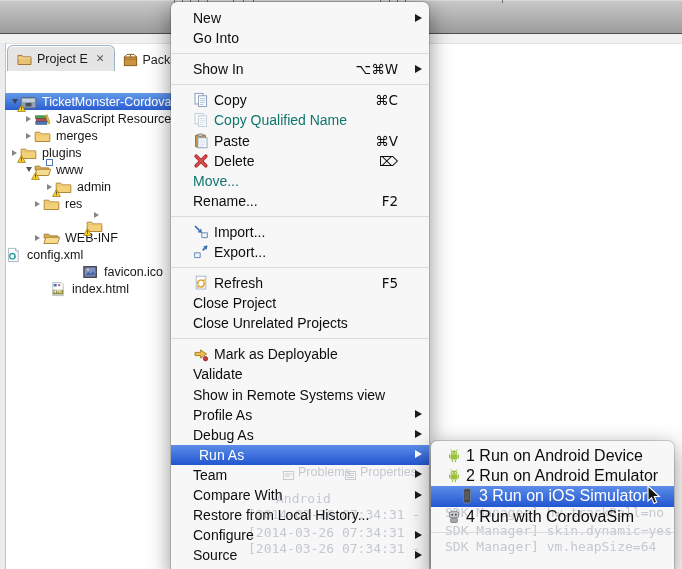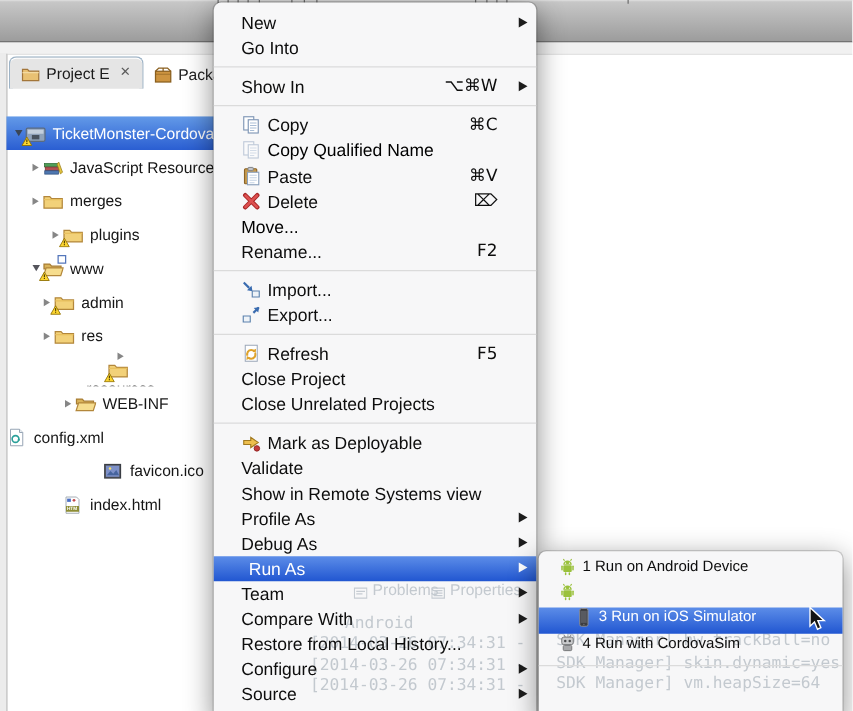--- a/index.html
+++ b/index.html
@@ -20,43 +20,43 @@
   .tabbar{position:absolute;left:7px;top:44px;height:27px;display:flex;align-items:flex-end;z-index:3;}
   .tab{display:flex;align-items:center;font-size:12.5px;color:#1a1a1a;white-space:nowrap;}
   .tab.active{height:25px;padding:0 9px;background:#e5e5e5;border:1px solid #9db3c6;border-bottom:none;
     border-radius:6px 6px 0 0;box-shadow:inset 0 1px 0 #ffffff;}
   .tab.inactive{height:23px;padding:0 8px;color:#232323;}
   .tab .icn{margin-right:5px;display:inline-flex;}
   .tab-close{font-size:10.5px;color:#5c5c5c;margin-left:8px;line-height:1;}
 
   
   #tree{position:absolute;left:5px;top:93px;width:166px;z-index:2;overflow:hidden;}
-  .trow{height:27px;display:flex;align-items:center;font-size:12.5px;color:#161616;white-space:nowrap;}
+  .trow{height:17px;display:flex;align-items:center;font-size:12.5px;color:#161616;white-space:nowrap;}
   .trow.sel{background:linear-gradient(#639ae8,#2a5ed2);color:#ffffff;}
   .arr{width:11px;flex:none;display:flex;align-items:center;justify-content:center;}
   .arr::before{content:"";display:block;border-left:5px solid #868686;border-top:3.5px solid transparent;border-bottom:3.5px solid transparent;}
   .arr.open::before{border-left:3.5px solid transparent;border-right:3.5px solid transparent;border-top:5px solid #55555c;border-bottom:none;}
   .trow.sel .arr.open::before{border-top-color:#3a4657;}
   .icn-wrap{position:relative;width:17px;height:16px;flex:none;margin-right:5px;}
   .icn{display:inline-flex;} .icn svg{display:block;}
   .warn{position:absolute;left:-3px;bottom:-2px;display:inline-flex;}
   .mod{position:absolute;right:-2px;top:-3px;width:7px;height:7px;background:#ffffff;border:1px solid #5577bb;box-sizing:border-box;}
   .tlabel{overflow:hidden;}
 
   
   .menu{position:absolute;background:#f7f7f8;box-shadow:0 6px 22px rgba(0,0,0,.45),0 0 0 1px rgba(0,0,0,.15);}
   #context-menu{left:171px;top:2px;width:258px;height:567px;border-radius:6px 6px 0 0;padding-top:6px;z-index:10;}
   #run-submenu{left:431px;top:441px;width:243px;height:131px;border-radius:6px;padding-top:5px;z-index:11;}
   .mi{position:relative;z-index:2;height:20.1px;display:flex;align-items:center;
     padding:0 8px 0 22px;font-size:14px;color:#0d0d0d;white-space:nowrap;}
-  .smi{position:relative;z-index:2;height:20.2px;display:flex;
-    padding:0 8px 0 15px;font-size:12px;color:#0d0d0d;white-space:nowrap;}
+  .smi{position:relative;z-index:2;height:20.2px;display:flex;align-items:center;
+    padding:0 8px 0 15px;font-size:16px;color:#0d0d0d;white-space:nowrap;}
   .mi .icn,.smi .icn{width:16px;height:16px;flex:none;}
   .mi .icn{margin-right:5px;} .smi .icn{margin-right:4px;}
-  .mi.disabled{color:#000000;} .mi.disabled .icn{opacity:.45;}
+  .mi.disabled{color:#0f766e;} .mi.disabled .icn{opacity:.45;}
   .mi.hl,.smi.hl{background:linear-gradient(#5c8de8,#2156d1);color:#ffffff;padding-left:28px;}
   .msep{height:1px;background:#dbdbdb;margin:5px 0;position:relative;z-index:2;}
   .mshort{margin-left:auto;margin-right:23px;font-family:"DejaVu Sans",sans-serif;font-size:13.5px;color:#0d0d0d;}
   .marrow{position:absolute;right:7px;top:50%;margin-top:-4.5px;width:0;height:0;
     border-left:7.5px solid #1c1c1c;border-top:4.5px solid transparent;border-bottom:4.5px solid transparent;}
   .mi.hl .marrow{border-left-color:#ffffff;}
 
   
   .ghost{position:absolute;z-index:1;color:#c3c9cf;white-space:nowrap;pointer-events:none;}
   .gmono{font-family:"DejaVu Sans Mono",monospace;font-size:13px;}
@@ -145,21 +145,21 @@
     <div class="trow" style="padding-left: 18px;">
       <span class="arr"></span>
       <span class="icn-wrap"><span class="icn ">
           <svg width="17" height="16" viewBox="0 0 17 16">
             <path d="M1.2 4.2 h4.6 l1.5 1.7 h8.5 v7.6 h-14.6 z" fill="#f2d179" stroke="#b3873b"></path>
             <path d="M1.2 6.7 h14.6" stroke="#e8c05e" fill="none"></path>
           </svg>
         </span></span>
       <span class="tlabel">merges</span>
     </div>
-    <div class="trow" style="padding-left: 34px;">
+    <div class="trow" style="padding-left: 4px;">
       <span class="arr"></span>
       <span class="icn-wrap"><span class="icn ">
           <svg width="17" height="16" viewBox="0 0 17 16">
             <path d="M1.2 4.2 h4.6 l1.5 1.7 h8.5 v7.6 h-14.6 z" fill="#f2d179" stroke="#b3873b"></path>
             <path d="M1.2 6.7 h14.6" stroke="#e8c05e" fill="none"></path>
           </svg>
         </span><span class="warn">
           <svg width="9" height="8" viewBox="0 0 9 8">
             <path d="M4.5 0.6 L8.4 7.4 H0.6 Z" fill="#fdd631" stroke="#8f6f00" stroke-width="0.7"></path>
             <rect x="4.05" y="2.5" width="0.9" height="2.2" fill="#4a3a00"></rect>
@@ -177,21 +177,21 @@
           </svg>
         </span><span class="warn">
           <svg width="9" height="8" viewBox="0 0 9 8">
             <path d="M4.5 0.6 L8.4 7.4 H0.6 Z" fill="#fdd631" stroke="#8f6f00" stroke-width="0.7"></path>
             <rect x="4.05" y="2.5" width="0.9" height="2.2" fill="#4a3a00"></rect>
             <rect x="4.05" y="5.3" width="0.9" height="0.9" fill="#4a3a00"></rect>
           </svg>
         </span><span class="mod"></span></span>
       <span class="tlabel">www</span>
     </div>
-    <div class="trow" style="padding-left: 27px;">
+    <div class="trow" style="padding-left: 27px; margin-left: 12px;">
       <span class="arr"></span>
       <span class="icn-wrap"><span class="icn ">
           <svg width="17" height="16" viewBox="0 0 17 16">
             <path d="M1.2 4.2 h4.6 l1.5 1.7 h8.5 v7.6 h-14.6 z" fill="#f2d179" stroke="#b3873b"></path>
             <path d="M1.2 6.7 h14.6" stroke="#e8c05e" fill="none"></path>
           </svg>
         </span><span class="warn">
           <svg width="9" height="8" viewBox="0 0 9 8">
             <path d="M4.5 0.6 L8.4 7.4 H0.6 Z" fill="#fdd631" stroke="#8f6f00" stroke-width="0.7"></path>
             <rect x="4.05" y="2.5" width="0.9" height="2.2" fill="#4a3a00"></rect>
@@ -219,21 +219,21 @@
           </svg>
         </span><span class="warn">
           <svg width="9" height="8" viewBox="0 0 9 8">
             <path d="M4.5 0.6 L8.4 7.4 H0.6 Z" fill="#fdd631" stroke="#8f6f00" stroke-width="0.7"></path>
             <rect x="4.05" y="2.5" width="0.9" height="2.2" fill="#4a3a00"></rect>
             <rect x="4.05" y="5.3" width="0.9" height="0.9" fill="#4a3a00"></rect>
           </svg>
         </span></span>
       <span class="tlabel">resources</span>
     </div>
-    <div class="trow" style="padding-left: 44px;">
+    <div class="trow" style="padding-left: 27px;">
       <span class="arr"></span>
       <span class="icn-wrap"><span class="icn ">
           <svg width="17" height="16" viewBox="0 0 17 16">
             <path d="M1.2 4.2 h4.6 l1.5 1.7 h7.5 v2.2 h-13.6 z" fill="#d9b35a" stroke="#a87d33"></path>
             <path d="M0.9 13.5 L2.9 7.3 h13.7 l-2 6.2 z" fill="#f6dd8e" stroke="#b3873b"></path>
           </svg>
         </span></span>
       <span class="tlabel">WEB-INF</span>
     </div>
     <div class="trow" style="">
@@ -470,20 +470,21 @@
           <path d="M4.6 5.8 a3.4 3.4 0 0 1 6.8 0 z" fill="#9ac13c"></path>
           <circle cx="6.4" cy="4.5" r="0.55" fill="#fff"></circle>
           <circle cx="9.6" cy="4.5" r="0.55" fill="#fff"></circle>
           <rect x="4.6" y="6.2" width="6.8" height="5.4" rx="0.9" fill="#9ac13c"></rect>
           <rect x="3" y="6.3" width="1.2" height="4" rx="0.6" fill="#9ac13c"></rect>
           <rect x="11.8" y="6.3" width="1.2" height="4" rx="0.6" fill="#9ac13c"></rect>
           <rect x="5.9" y="11.8" width="1.2" height="2.4" rx="0.6" fill="#9ac13c"></rect>
           <rect x="8.9" y="11.8" width="1.2" height="2.4" rx="0.6" fill="#9ac13c"></rect>
         </svg>
       </span>
+      <span>2 Run on Android Emulator</span>
     </div>
     <div class="smi hl">
       <span class="icn ">
         <svg width="16" height="16" viewBox="0 0 16 16">
           <rect x="4.8" y="0.8" width="6.6" height="14.2" rx="1.4" fill="#3c3d41" stroke="#8b8d92" stroke-width="0.8"></rect>
           <rect x="5.8" y="2.7" width="4.6" height="9.6" fill="#585a60"></rect>
           <circle cx="8.1" cy="13.6" r="0.6" fill="#6d6f74"></circle>
         </svg>
       </span>
       <span>3 Run on iOS Simulator</span>

